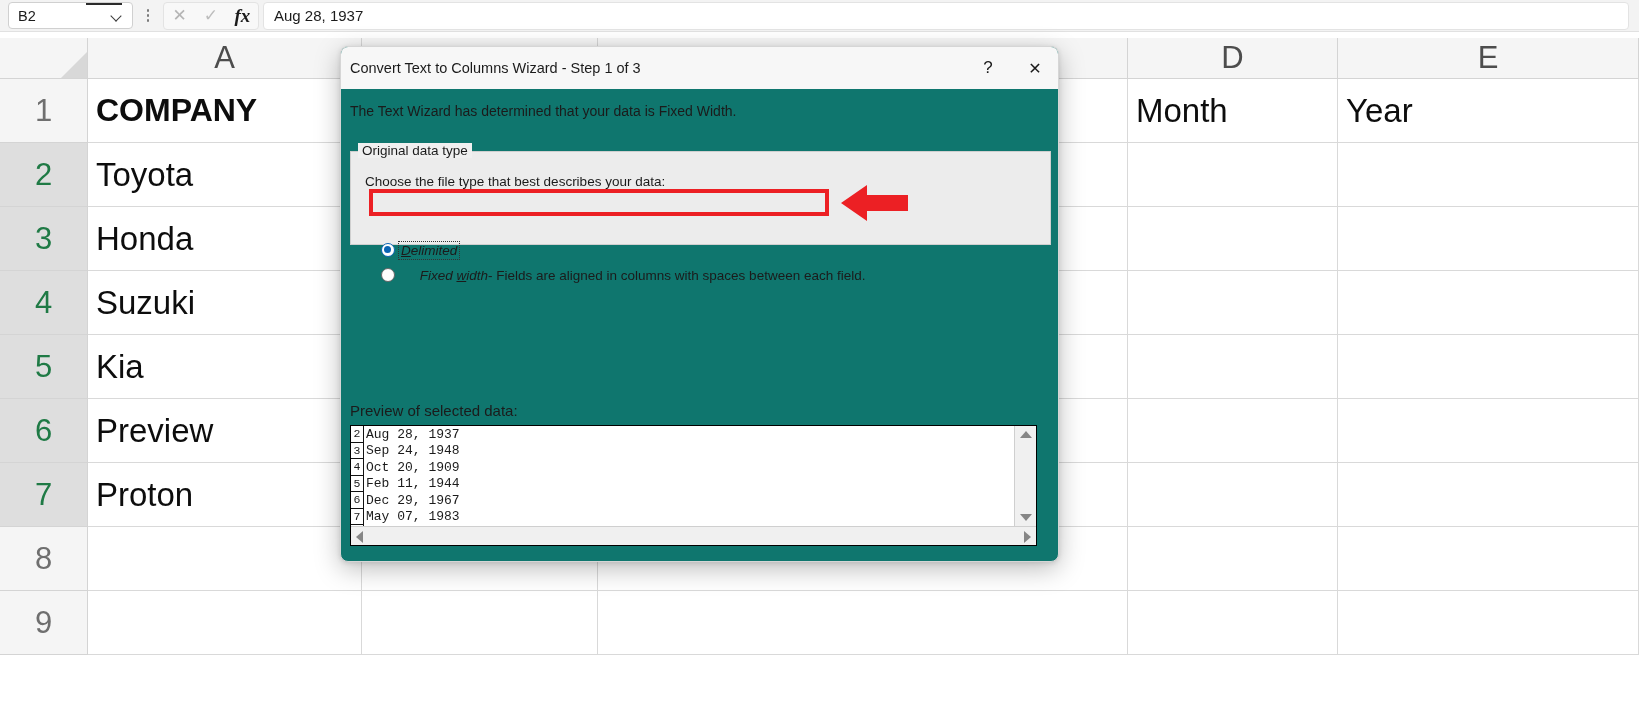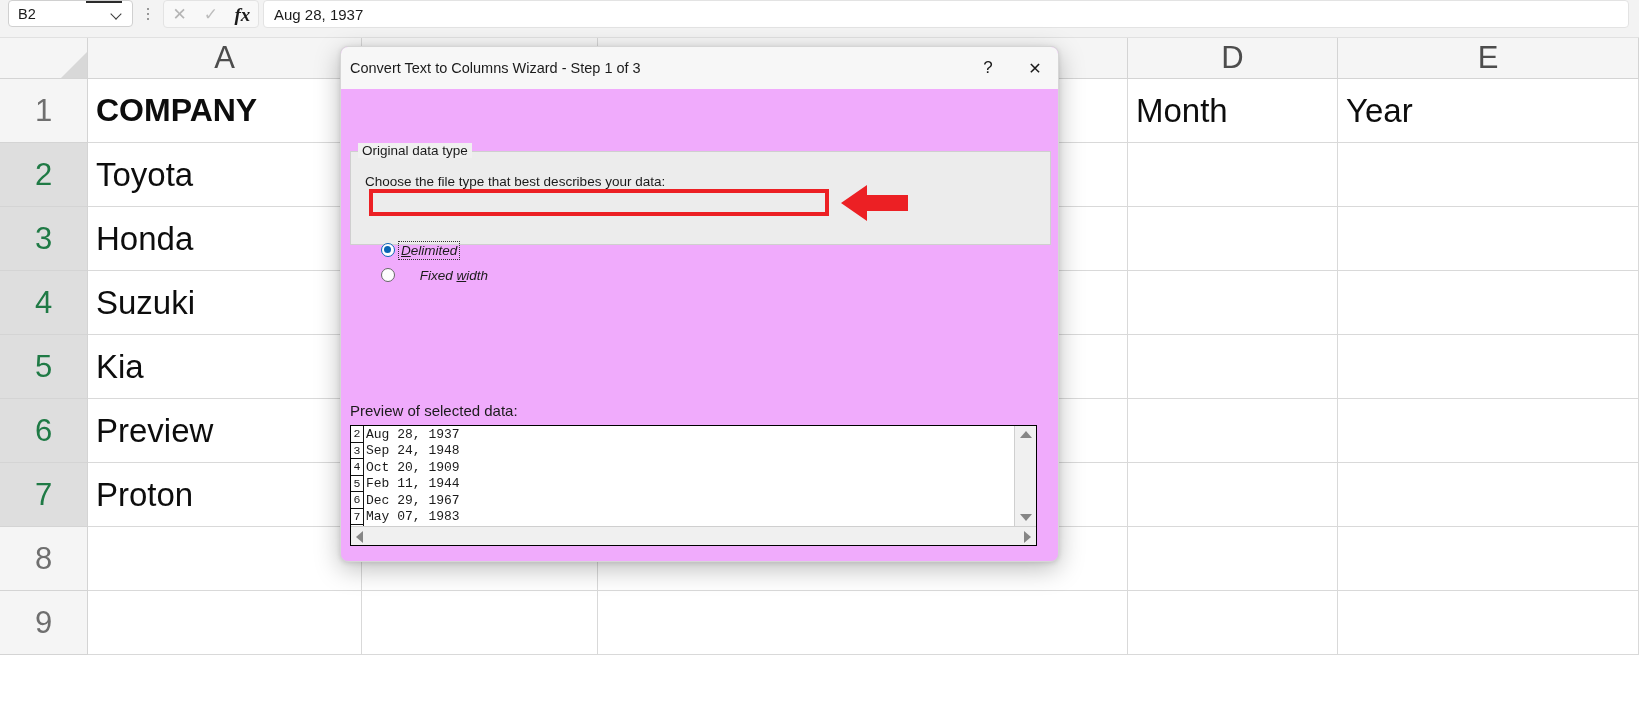--- a/index.html
+++ b/index.html
@@ -7,23 +7,23 @@
     margin: 0; padding: 0;
     width: 1639px; height: 713px;
     overflow: hidden;
     background: #ffffff;
     font-family: "Liberation Sans", sans-serif;
   }
 
   
   #formula-bar {
     position: absolute; left: 0; top: 0;
-    width: 1639px; height: 38px;
+    width: 1639px; height: 32px;
     background: #f3f3f3;
-    display: flex; 
+    display: flex; align-items: center;
     border-bottom: 1px solid #e1e1e1;
   }
   #name-box {
     margin-left: 8px;
     width: 125px; height: 27px;
     background: #ffffff;
     border: 1px solid #d0d0d0;
     border-radius: 4px;
     display: flex; align-items: center;
     padding: 0 6px 0 9px;
@@ -136,21 +136,21 @@
   #sel-edge {
     position: absolute; left: 88px;
     width: 2.5px; background: #107c41;
   }
 
   
   #dialog {
     position: absolute;
     left: 340px; top: 46px;
     width: 719px; height: 516px;
-    background: #f0abfc;
+    background: #0f766e;
     border: 1px solid #d6d6d6;
     border-radius: 8px;
     box-shadow: 0 7px 26px rgba(0,0,0,0.26), 0 1px 5px rgba(0,0,0,0.12);
     overflow: hidden;
   }
   #dlg-title-bar {
     height: 42px; width: 100%;
     background: #f7f7f7;
     display: flex; align-items: center;
     padding-left: 9px;
@@ -388,33 +388,35 @@
 </div>
 
 <div id="dialog">
 
   <div id="dlg-title-bar">
     <span id="dlg-title">Convert Text to Columns Wizard - Step 1 of 3</span>
     <span id="btn-help">?</span>
     <span id="btn-close">✕</span>
   </div>
 
+  <div class="dlg-line" style="top:56px;">The Text Wizard has determined that your data is Fixed Width.</div>
 
   <div id="group-box"></div>
   <div id="group-legend">Original data type</div>
   <div id="group-sub">Choose the file type that best describes your data:</div>
 
   <div class="radio-row" style="top:193px;">
     <span class="radio on"></span>
     <span class="radio-label"><span class="focus-dots"><span class="ul">D</span><span>elimited</span></span></span>
   </div>
 
   <div class="radio-row" style="top:218px;text-align:right;">
     <span class="radio"></span>
     <span class="radio-label"><span>Fixed </span><span class="ul">w</span><span>idth</span></span>
+    <span>- Fields are aligned in columns with spaces between each field.</span>
   </div>
 
   <div id="prev-label">Preview of selected data:</div>
 
   <div id="prev-frame">
     <div id="prev-inner">
         <div class="pv-row">
           <span class="pv-num">2</span>
           <span class="pv-txt">Aug 28, 1937</span>
         </div>

